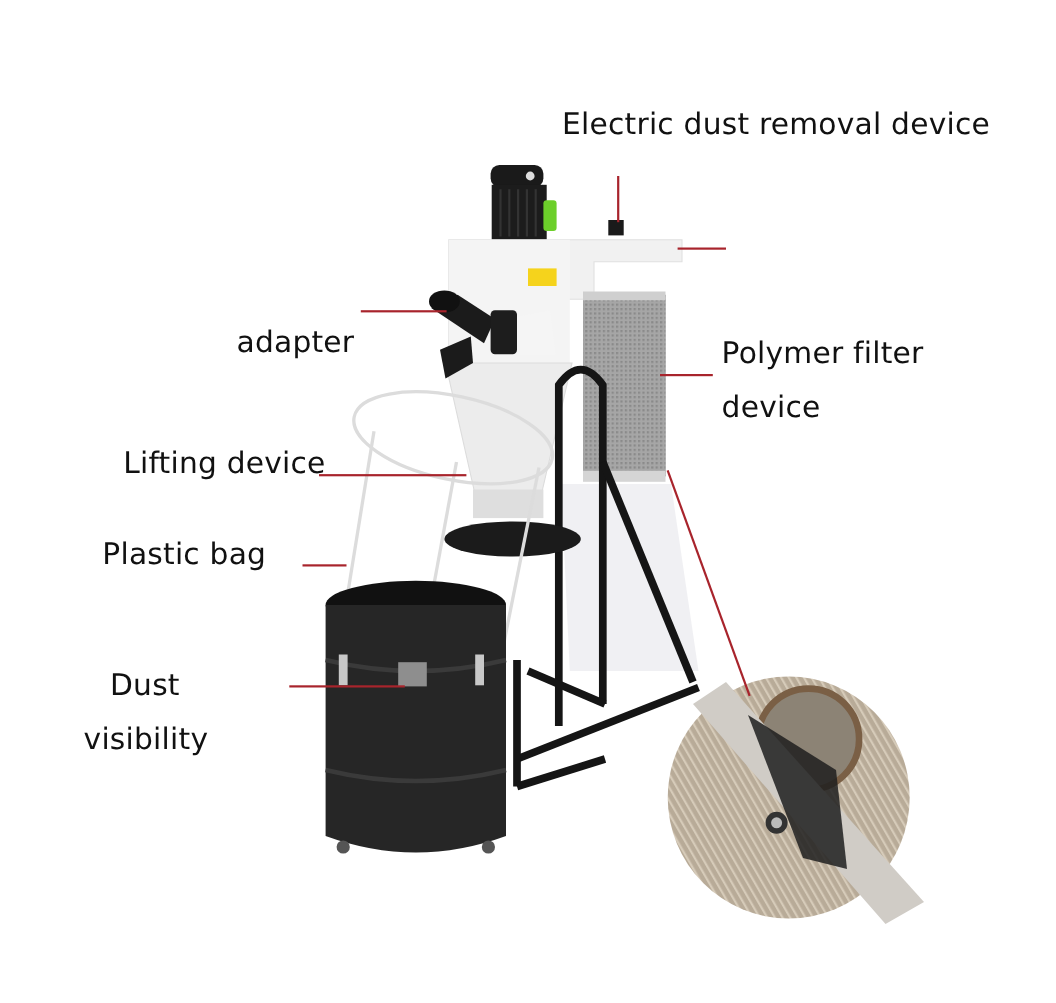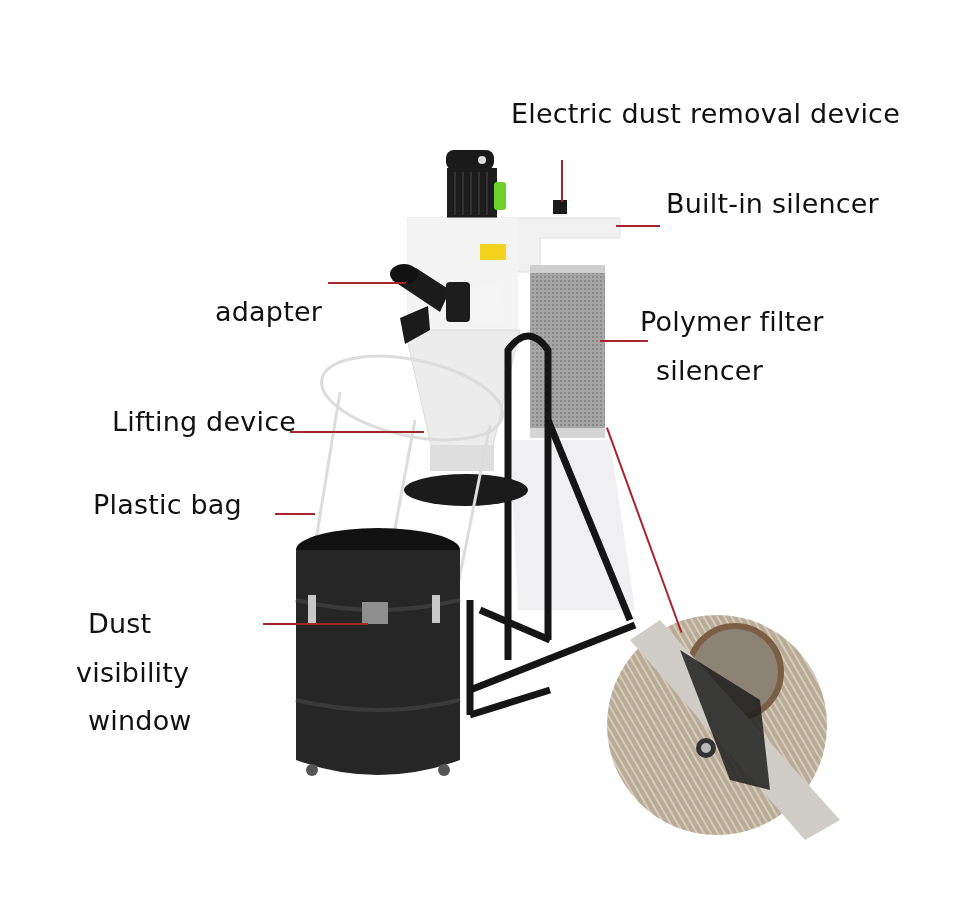--- a/index.html
+++ b/index.html
@@ -108,22 +108,20 @@
   <div class="leader" style="left:561px;top:160px;width:2px;height:42px;"></div>
   <div class="leader" style="left:616px;top:225px;width:44px;height:2px;"></div>
   <div class="leader" style="left:328px;top:282px;width:78px;height:2px;"></div>
   <div class="leader" style="left:600px;top:340px;width:48px;height:2px;"></div>
   <div class="leader" style="left:290px;top:431px;width:134px;height:2px;"></div>
   <div class="leader" style="left:275px;top:513px;width:40px;height:2px;"></div>
   <div class="leader" style="left:263px;top:623px;width:105px;height:2px;"></div>
   <div class="leader" style="left:606px;top:428px;width:2px;height:218px;transform-origin:top left;transform:rotate(-20deg);"></div>
 
   <div class="label" style="left:511px;top:90px;">Electric dust removal device</div>
-  <div class="label" style="left:666px;top:180px;">Built-in silencer</div>
   <div class="label" style="left:203px;top:288px;margin-left:12px;">adapter</div>
-  <div class="label" style="left:640px;top:298px;">Polymer filter</div>
-  <div class="label" style="left:656px;top:347px;">silencer</div>
+  <div class="label" style="left:656px;top:298px;">Polymer filter</div>
+  <div class="label" style="left:656px;top:347px;">device</div>
   <div class="label" style="left:93px;top:481px;">Plastic bag</div>
   <div class="label" style="left:112px;top:398px;">Lifting device</div>
-  <div class="label" style="left:88px;top:600px;">Dust</div>
+  <div class="label" style="left:100px;top:600px;">Dust</div>
   <div class="label" style="left:76px;top:649px;">visibility</div>
-  <div class="label" style="left:88px;top:697px;">window</div>
 </div>
 
 </body></html>

